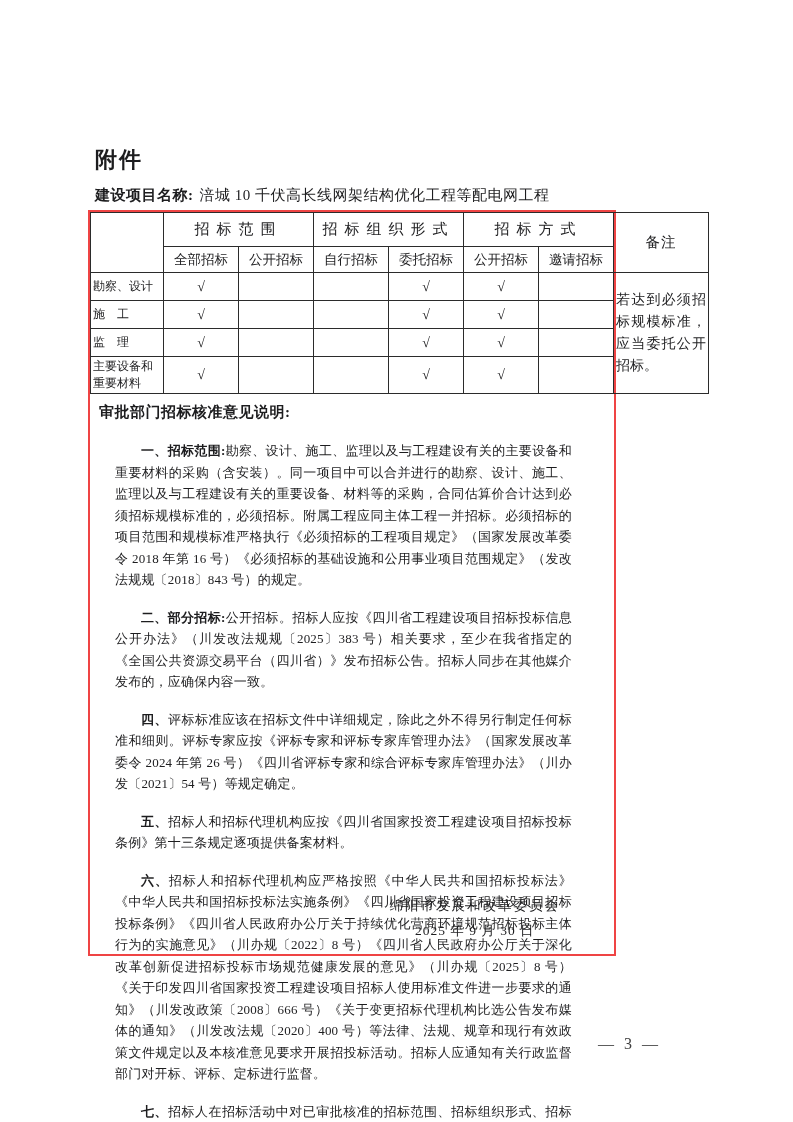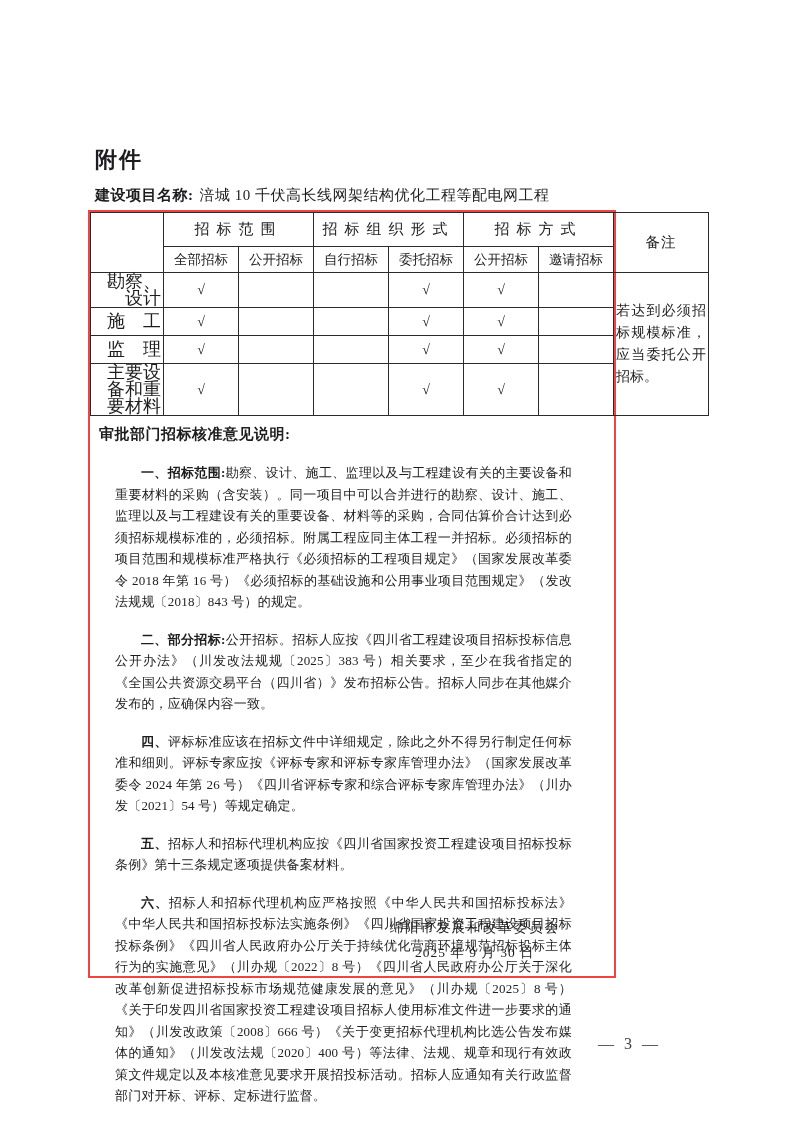--- a/index.html
+++ b/index.html
@@ -14,21 +14,21 @@
   .project-line{margin:11px 0 5px 7px;font-size:15px;white-space:nowrap;}
   .project-label{font-weight:bold;letter-spacing:0.5px;}
   .project-value{margin-left:6px;letter-spacing:0.5px;}
 
   .box{border:2px solid #ef4444;}
   table.grid{border-collapse:collapse;width:100%;table-layout:fixed;}
   table.grid th,table.grid td{border:1px solid #2b2b2b;padding:0 2px;font-weight:normal;}
   .grp{height:33px;font-size:15px;font-weight:bold;letter-spacing:7px;text-align:center;}
   .remark-h{font-size:14.5px;text-align:center;letter-spacing:1px;}
   .sub{height:25px;font-size:13.5px;text-align:center;}
-  .row-label{font-size:18px;text-align:right;height:27px;line-height:17px;}
+  .row-label{font-size:12px;text-align:left;height:27px;line-height:17px;}
   .row-label.tall{height:36px;}
   .chk{text-align:center;font-size:14px;}
   .remark-cell{font-size:14px;line-height:22px;padding:4px 8px;text-align:justify;vertical-align:middle;}
 
   .notes{position:relative;height:560px;box-sizing:border-box;padding:7px 26px 6px 9px;border-top:0;}
   .notes-heading{font-size:15px;font-weight:bold;line-height:23px;letter-spacing:0.5px;}
   .notes p{margin:16px;text-indent:2em;font-size:13px;line-height:21.5px;text-align:justify;letter-spacing:0.2px;}
   .lead{font-weight:bold;}
   .sig-block{position:absolute;right:54px;bottom:14px;text-align:center;}
   .sig-name{font-size:13.5px;letter-spacing:2px;}

